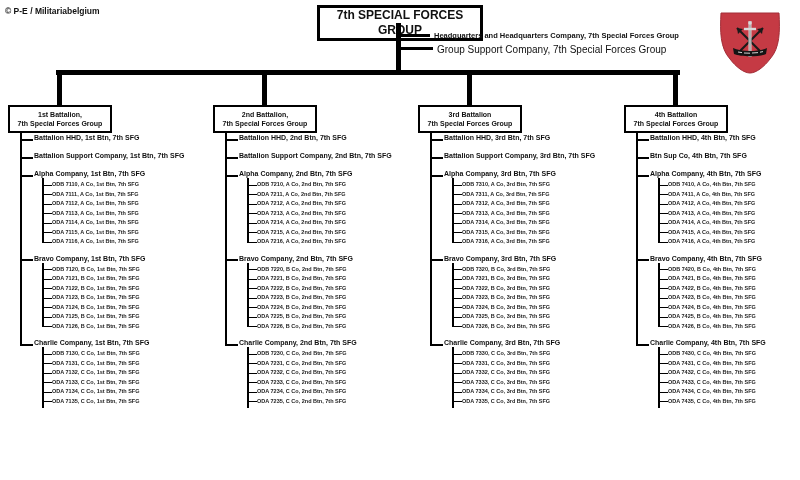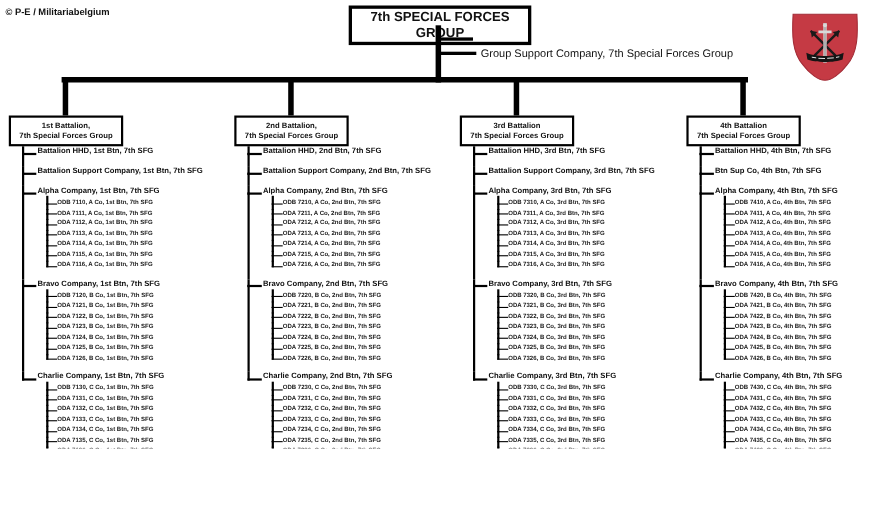--- a/index.html
+++ b/index.html
@@ -61,20 +61,21 @@
 
 <div id="canvas">
 
   <div class="credit">© P-E / Militariabelgium</div>
 
   <div class="title-box">7th SPECIAL FORCES GROUP</div>
 
   <div class="v-title"></div>
   <div class="tick-hhc"></div>
   <div class="tick-gsc"></div>
+  <div class="lbl-hhc">Headquarters and Headquarters Company,  7th Special Forces Group</div>
   <div class="lbl-gsc">Group Support Company,  7th Special Forces Group</div>
 
   <div class="h-bar"></div>
   <div class="stub stub1"></div>
   <div class="stub stub2"></div>
   <div class="stub stub3"></div>
   <div class="stub stub4"></div>
 
   <div id="battalions">
       <div class="battalion-col">

